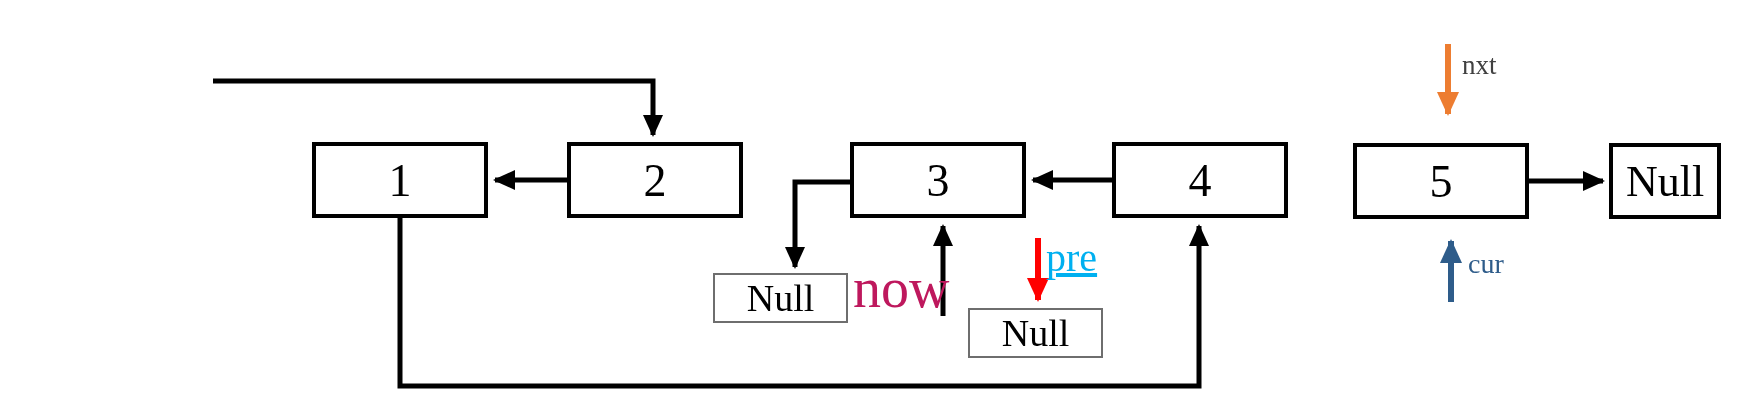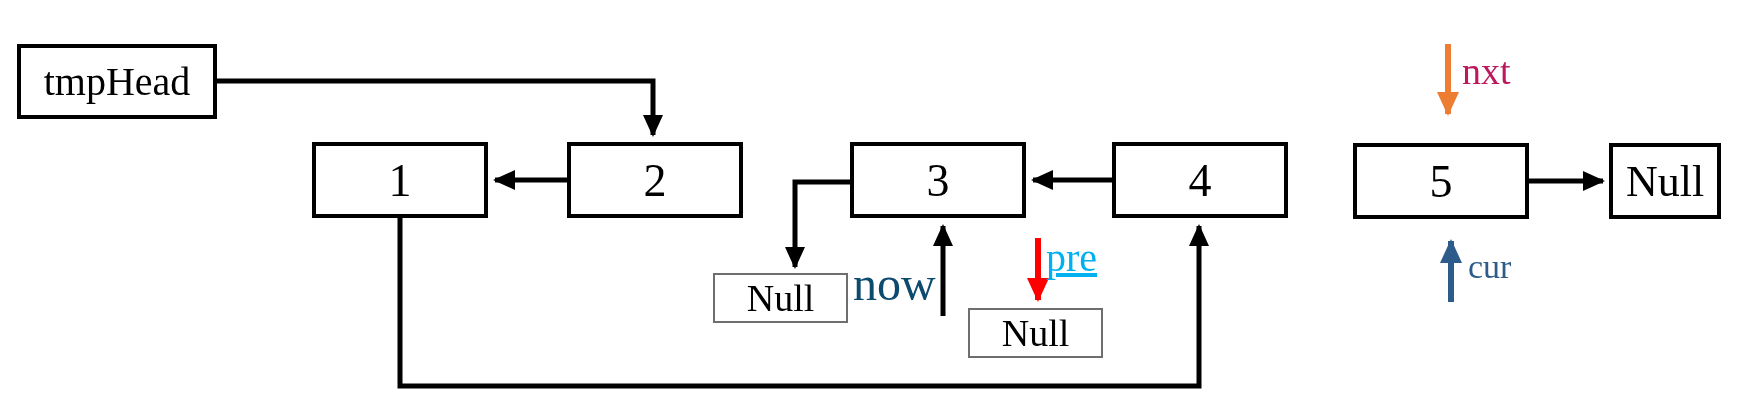--- a/index.html
+++ b/index.html
@@ -78,23 +78,20 @@
 
     <path class="wire" d="M400,216 V386 H1199 V226" marker-end="url(#ah-black)" style="stroke: rgb(0, 0, 0);"></path>
 
     <path class="wire thick" d="M1038,238 V300" marker-end="url(#ah-red)" style="stroke: rgb(255, 0, 0);"></path>
 
     <path class="wire thick" d="M1448,44 V114" marker-end="url(#ah-orange)" style="stroke: rgb(237, 125, 49);"></path>
 
     <path class="wire thick" d="M1451,302 V241" marker-end="url(#ah-blue)" style="stroke: rgb(46, 92, 138);"></path>
   </svg>
 
-  <div class="box tmphead">
-    <span>tmpHead</span>
-  </div>
 
   <div class="box node" style="left:312px; top:142px;">
     <span>1</span>
   </div>
 
   <div class="box node" style="left:567px; top:142px;">
     <span>2</span>
   </div>
 
   <div class="box node" style="left:850px; top:142px;">
@@ -114,21 +111,21 @@
   </div>
 
   <div class="box null-small" style="left:713px; top:273px;">
     <span>Null</span>
   </div>
 
   <div class="box null-small" style="left:968px; top:308px;">
     <span>Null</span>
   </div>
 
-  <div class="ptr-label" style="left: 853px; top: 260px; font-size: 48px; color: #0c4a6e; text-align: right;">now</div>
+  <div class="ptr-label" style="left: 853px; top: 260px; font-size: 56px; color: #be185d; text-align: right;">now</div>
 
   <div class="ptr-label" style="left: 1046px; top: 238px; color: rgb(0, 176, 240); text-decoration: underline;">pre</div>
 
-  <div class="ptr-label" style="left: 1462px; top: 52px; font-size: 38px; color: #be185d;">nxt</div>
+  <div class="ptr-label" style="left: 1462px; top: 52px; font-size: 27px; color: #404040;">nxt</div>
 
-  <div class="ptr-label" style="left: 1468px; top: 250px; font-size: 34px; color: rgb(46, 92, 138);">cur</div>
+  <div class="ptr-label" style="left: 1468px; top: 250px; font-size: 28px; color: rgb(46, 92, 138);">cur</div>
 
 </div>
 
 </body></html>

